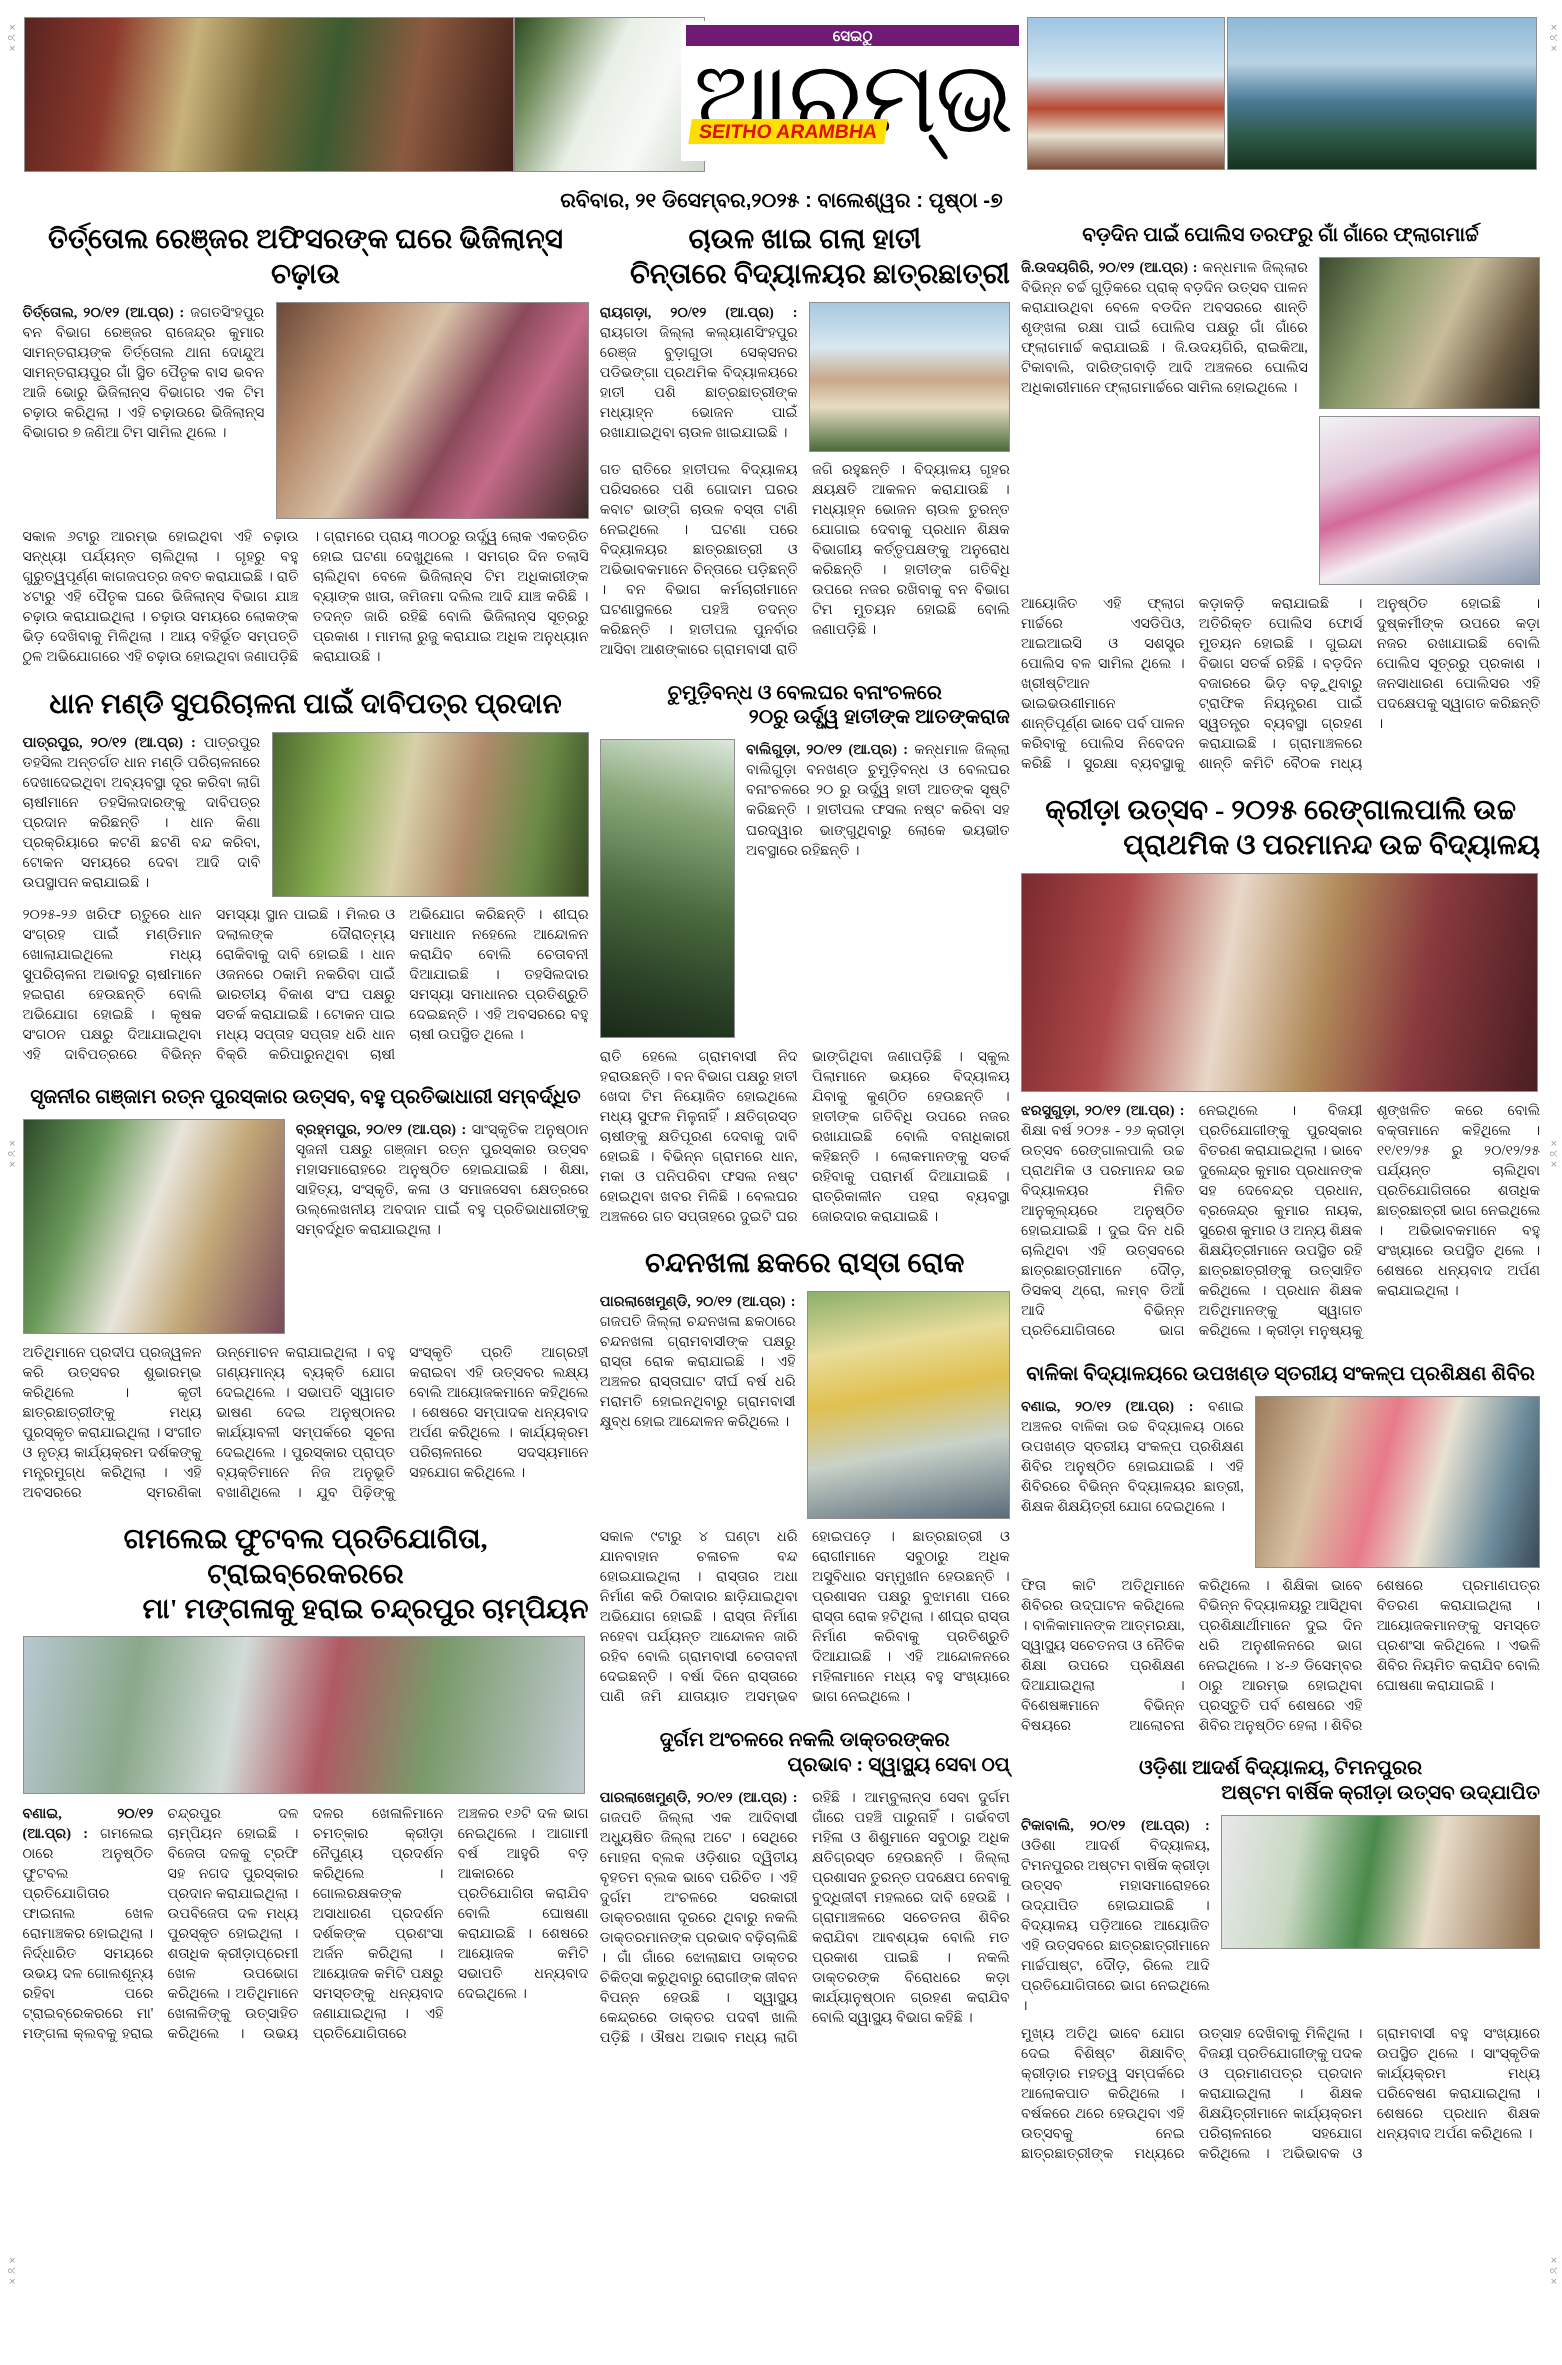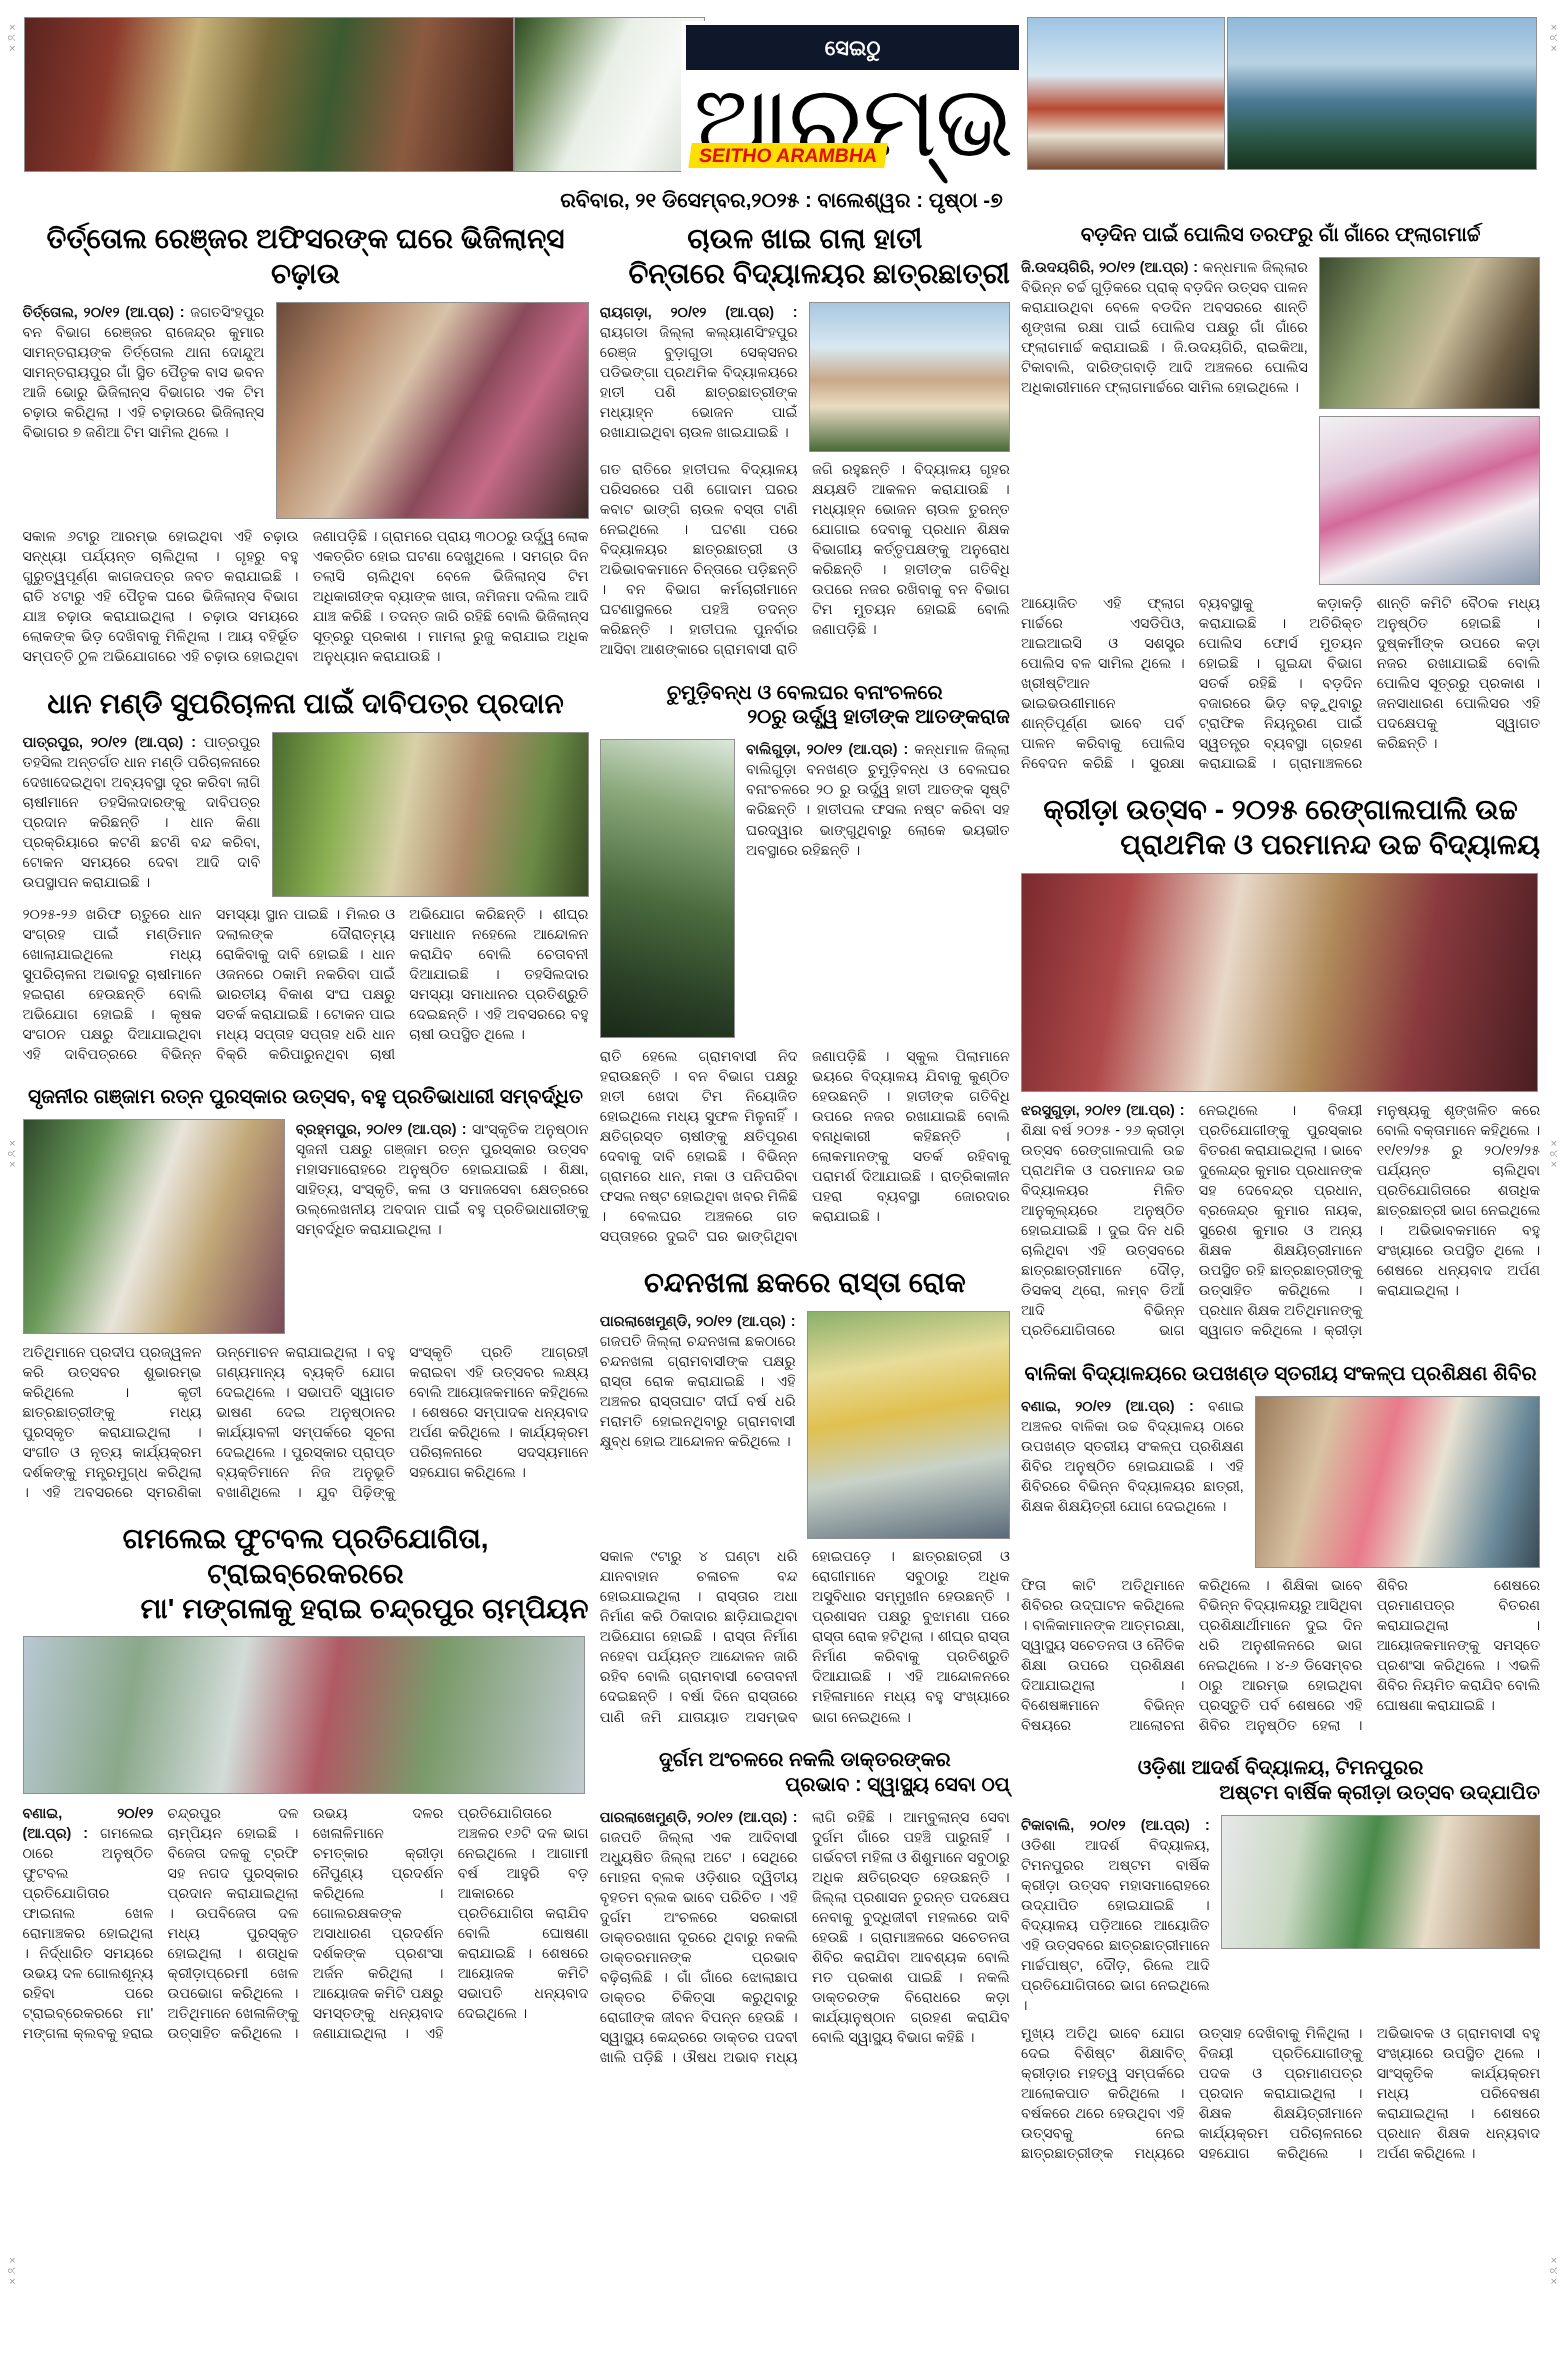--- a/index.html
+++ b/index.html
@@ -17,31 +17,31 @@
   .photo{border:0.5px solid #8f8f8f;box-sizing:border-box;}
   .mh-left{position:absolute;left:23.6px;top:17.4px;width:490px;height:155px;
     background:linear-gradient(100deg,#5a2420 0%,#8c3a2c 18%,#c8b27a 34%,#7a6a3a 48%,#3c5a30 62%,#8c5a40 78%,#402018 100%);}
   .mh-falls{position:absolute;left:514px;top:17.4px;width:191px;height:155px;
     background:linear-gradient(115deg,#2e4a22 0%,#6f8a5a 18%,#e8efe6 45%,#f7f9f6 70%,#cfd8cc 100%);}
   .mh-temple{position:absolute;left:1027px;top:17.4px;width:198px;height:153px;
     background:linear-gradient(180deg,#9ec4e2 0%,#d8e8f2 38%,#b84830 60%,#e8e2d2 78%,#7a4a34 100%);}
   .mh-dam{position:absolute;left:1227px;top:17.4px;width:310px;height:153px;
     background:linear-gradient(180deg,#8fb8d8 0%,#b8d2e4 30%,#4a7a96 55%,#2e5a4a 78%,#16321e 100%);}
   .masthead{position:absolute;left:681px;top:20.5px;width:333px;text-align:center;background:#fff;padding:4.1px 5.1px 13.3px;}
-  .kicker-bar{background:#0f172a;color:#fff;font-weight:bold;font-size:21px;line-height:1.3;padding:9px 0;}
+  .kicker-bar{background:#701a75;color:#fff;font-weight:bold;font-size:15px;line-height:1.3;padding:1px 0;}
   .mh-title{font-size:100px;font-weight:normal;line-height:1.02;letter-spacing:-2px;color:#000;}
   .mh-tagline{position:absolute;left:9.2px;bottom:17.4px;background:#ffdf00;color:#e01010;
               font-weight:bold;font-size:19.5px;padding:1px 9.2px;transform:skew(-8deg);}
   .issue-line{position:absolute;left:0;right:0;top:188px;text-align:center;
               font-size:20.5px;font-weight:bold;color:#000;}
 
   
   .content{display:flex;gap:11.3px;padding:9.2px 22.5px 0;}
   .colA{width:566px;} .colB{width:410px;} .colC{width:519px;}
-  .article{margin-bottom:20.5px;}
+  .article{margin-bottom:20.5px;font-family:Liberation Serif, serif;}
   .hl{font-weight:bold;text-align:center;font-size:28px;line-height:1.24;margin:2px 0 10.2px;color:#000;}
   .hl .l2{display:block;text-align:right;}
   .hl-sm{font-size:20px;}
   .body{font-size:14.3px;line-height:1.4;text-align:justify;}
   .dl{font-weight:bold;}
   .lead-row{display:flex;gap:11.3px;margin-bottom:7.2px;align-items:flex-start;}
   .lead-row .body{flex:1;}
   .cols2{column-count:2;column-gap:14.3px;}
   .cols3{column-count:3;column-gap:14.3px;}
   .cols4{column-count:4;column-gap:14.3px;}

